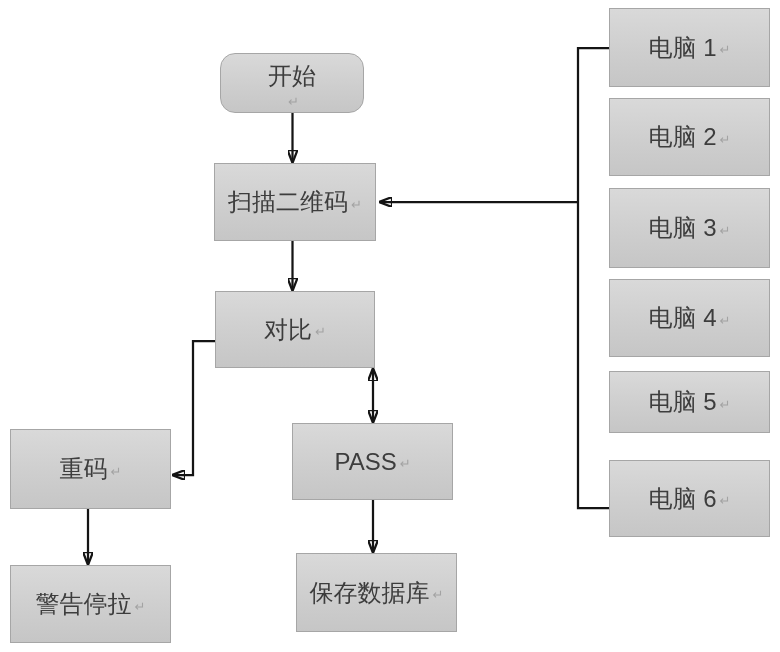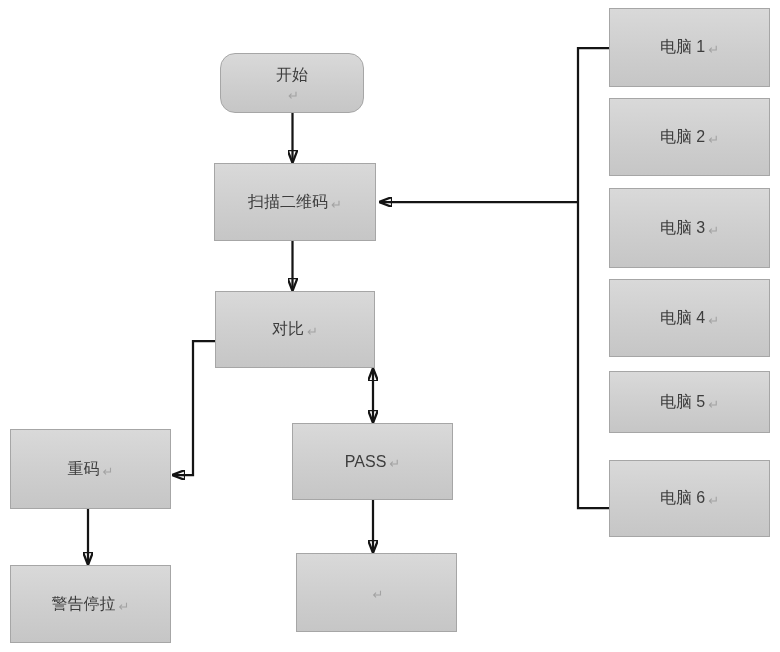--- a/index.html
+++ b/index.html
@@ -22,21 +22,21 @@
     position:absolute;
     box-sizing:border-box;
     border:1px solid #a6a6a6;
     background:linear-gradient(180deg,#d9d9d9 0%,#cecece 55%,#c6c6c6 100%);
     display:flex;
     align-items:center;
     justify-content:center;
   }
   .lbl{
     color:#3d3d3d;
-    font-size:16px;
+    font-size:24px;
     white-space:pre;
   }
   .eol{
     color:#a3a3a3;
     font-size:13px;
     margin-left:3px;
     transform:translateY(2px);
   }
   
   .n-start   {left:220px;top:53px; width:144px;height:60px;border-radius:15px;flex-direction:column;}
@@ -99,20 +99,21 @@
     <span class="lbl">警告停拉</span>
       <span class="eol">↵</span>
   </div>
 
   <div class="node n-pass">
     <span class="lbl">PASS</span>
       <span class="eol">↵</span>
   </div>
 
   <div class="node n-save">
+    <span class="lbl">保存数据库</span>
       <span class="eol">↵</span>
   </div>
 
   <div class="node n-pc1">
     <span class="lbl">电脑 1</span>
       <span class="eol">↵</span>
   </div>
 
   <div class="node n-pc2">
     <span class="lbl">电脑 2</span>

